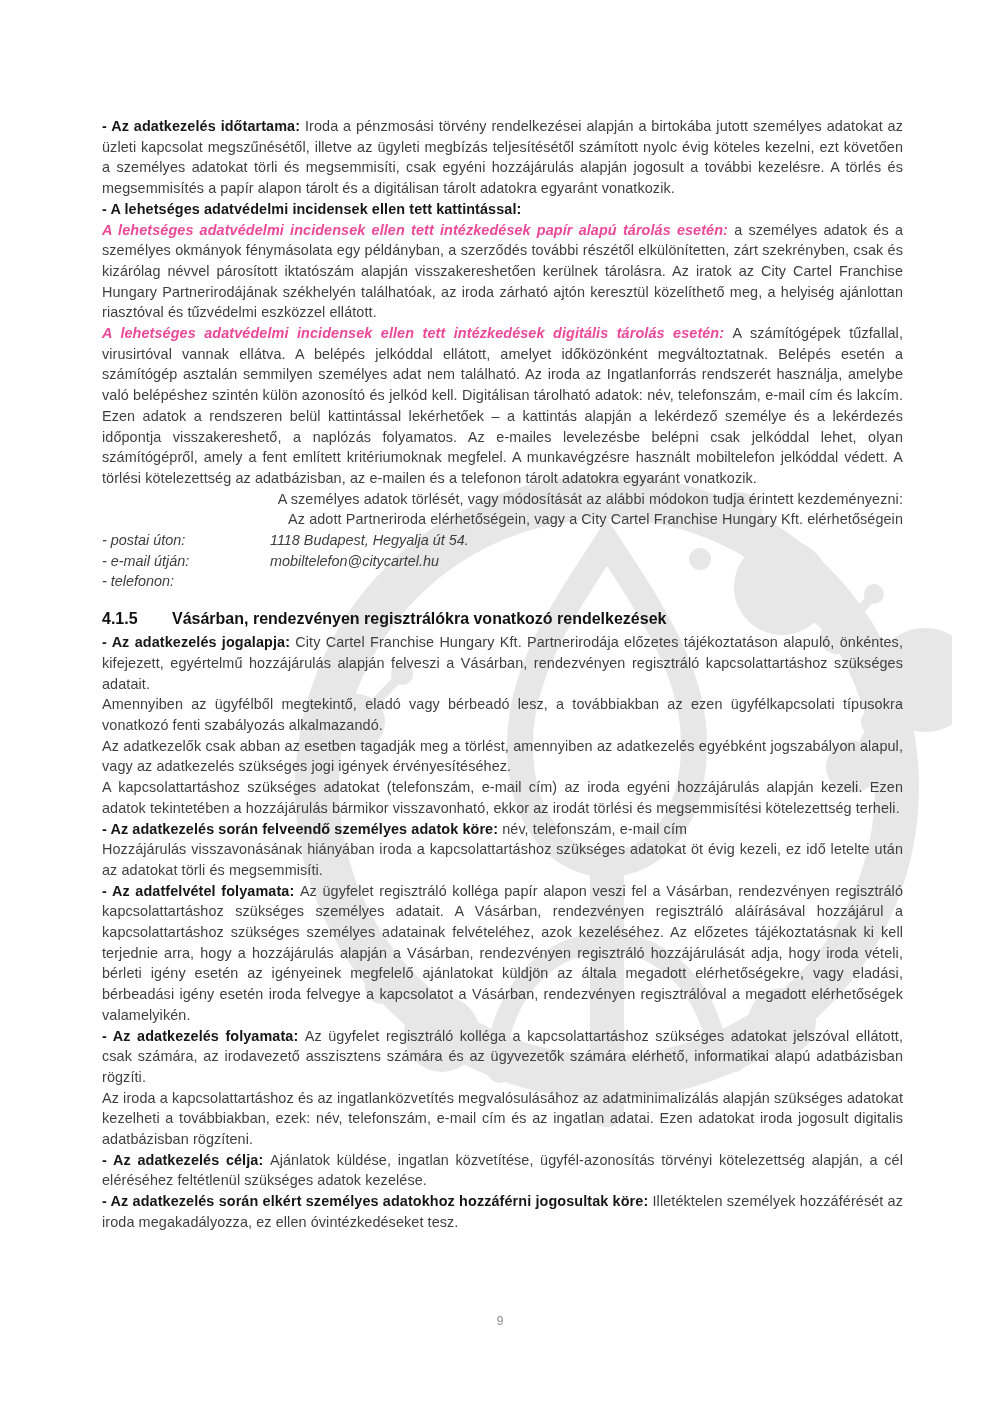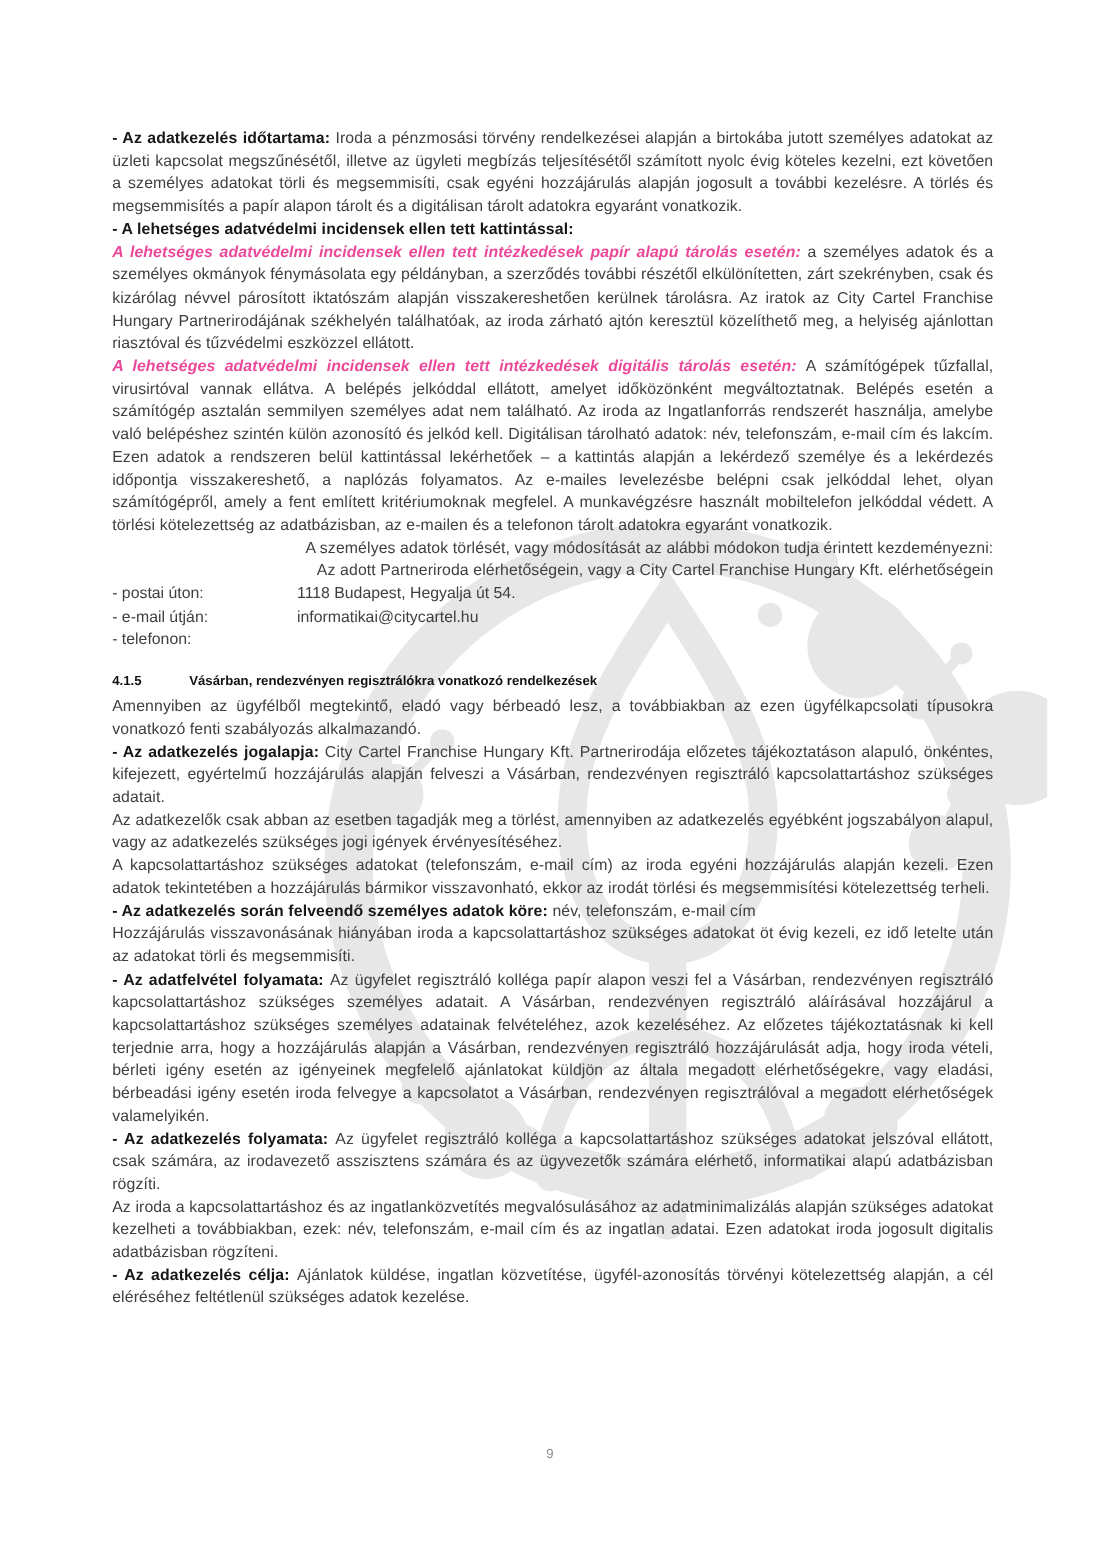--- a/index.html
+++ b/index.html
@@ -34,27 +34,28 @@
     letter-spacing: 0.1px;
   }
   .para.left { text-align: right; }
   .run-bold { font-weight: bold; color: #171717; }
   .run-bolditalic { font-weight: bold; font-style: italic; color: #ec4899; }
   .contact-row {
     display: flex;
     font-size: 14.4px;
     line-height: 20.7px;
     color: #3f3f3f;
+    font-style: italic;
   }
   .contact-label { flex: 0 0 168px; }
   .contact-value { flex: 1; }
   .sec-heading {
     display: flex;
     margin: 16px 0 2px 0;
-    font-size: 12px;
+    font-size: 16px;
     line-height: 22px;
     font-weight: bold;
     color: #121212;
   }
   .sec-num { flex: 0 0 70px; }
   .sec-title { flex: 1; }
   .page-num {
     position: absolute;
     top: 1314px;
     left: 0;
@@ -111,36 +112,37 @@
       <p class="para"><span class="run-bolditalic">A lehetséges adatvédelmi incidensek ellen tett intézkedések papír alapú tárolás esetén: </span><span>a személyes adatok és a személyes okmányok fénymásolata egy példányban, a szerződés további részétől elkülönítetten, zárt szekrényben, csak és kizárólag névvel párosított iktatószám alapján visszakereshetően kerülnek tárolásra. Az iratok az City Cartel Franchise Hungary Partnerirodájának székhelyén találhatóak, az iroda zárható ajtón keresztül közelíthető meg, a helyiség ajánlottan riasztóval és tűzvédelmi eszközzel ellátott.</span></p>
       <p class="para"><span class="run-bolditalic">A lehetséges adatvédelmi incidensek ellen tett intézkedések digitális tárolás esetén: </span><span>A számítógépek tűzfallal, virusirtóval vannak ellátva. A belépés jelkóddal ellátott, amelyet időközönként megváltoztatnak. Belépés esetén a számítógép asztalán semmilyen személyes adat nem található. Az iroda az Ingatlanforrás rendszerét használja, amelybe való belépéshez szintén külön azonosító és jelkód kell. Digitálisan tárolható adatok: név, telefonszám, e-mail cím és lakcím. Ezen adatok a rendszeren belül kattintással lekérhetőek – a kattintás alapján a lekérdező személye és a lekérdezés időpontja visszakereshető, a naplózás folyamatos. Az e-mailes levelezésbe belépni csak jelkóddal lehet, olyan számítógépről, amely a fent említett kritériumoknak megfelel. A munkavégzésre használt mobiltelefon jelkóddal védett. A törlési kötelezettség az adatbázisban, az e-mailen és a telefonon tárolt adatokra egyaránt vonatkozik.</span></p>
       <p class="para left"><span>A személyes adatok törlését, vagy módosítását az alábbi módokon tudja érintett kezdeményezni:</span></p>
       <p class="para left"><span>Az adott Partneriroda elérhetőségein, vagy a City Cartel Franchise Hungary Kft. elérhetőségein</span></p>
       <div class="contact-row">
         <span class="contact-label">- postai úton:</span>
         <span class="contact-value">1118 Budapest, Hegyalja út 54.</span>
       </div>
       <div class="contact-row">
         <span class="contact-label">- e-mail útján:</span>
-        <span class="contact-value">informatikai@citycartel.hu</span>
+        <span class="contact-value">mobiltelefon@citycartel.hu</span>
       </div>
       <div class="contact-row">
         <span class="contact-label">- telefonon:</span>
       </div>
       <h2 class="sec-heading">
         <span class="sec-num">4.1.5</span>
         <span class="sec-title">Vásárban, rendezvényen regisztrálókra vonatkozó rendelkezések</span>
       </h2>
+      <p class="para"><span class="run-bold">- Az adatkezelés jogalapja: </span><span>City Cartel Franchise Hungary Kft. Partnerirodája előzetes tájékoztatáson alapuló, önkéntes, kifejezett, egyértelmű hozzájárulás alapján felveszi a Vásárban, rendezvényen regisztráló kapcsolattartáshoz szükséges adatait.</span></p>
       <p class="para"><span>Amennyiben az ügyfélből megtekintő, eladó vagy bérbeadó lesz, a továbbiakban az ezen ügyfélkapcsolati típusokra vonatkozó fenti szabályozás alkalmazandó.</span></p>
-      <p class="para"><span class="run-bold">- Az adatkezelés jogalapja: </span><span>City Cartel Franchise Hungary Kft. Partnerirodája előzetes tájékoztatáson alapuló, önkéntes, kifejezett, egyértelmű hozzájárulás alapján felveszi a Vásárban, rendezvényen regisztráló kapcsolattartáshoz szükséges adatait.</span></p>
       <p class="para"><span>Az adatkezelők csak abban az esetben tagadják meg a törlést, amennyiben az adatkezelés egyébként jogszabályon alapul, vagy az adatkezelés szükséges jogi igények érvényesítéséhez.</span></p>
       <p class="para"><span>A kapcsolattartáshoz szükséges adatokat (telefonszám, e-mail cím) az iroda egyéni hozzájárulás alapján kezeli. Ezen adatok tekintetében a hozzájárulás bármikor visszavonható, ekkor az irodát törlési és megsemmisítési kötelezettség terheli.</span></p>
       <p class="para"><span class="run-bold">- Az adatkezelés során felveendő személyes adatok köre: </span><span>név, telefonszám, e-mail cím</span></p>
       <p class="para"><span>Hozzájárulás visszavonásának hiányában iroda a kapcsolattartáshoz szükséges adatokat öt évig kezeli, ez idő letelte után az adatokat törli és megsemmisíti.</span></p>
       <p class="para"><span class="run-bold">- Az adatfelvétel folyamata: </span><span>Az ügyfelet regisztráló kolléga papír alapon veszi fel a Vásárban, rendezvényen regisztráló kapcsolattartáshoz szükséges személyes adatait. A Vásárban, rendezvényen regisztráló aláírásával hozzájárul a kapcsolattartáshoz szükséges személyes adatainak felvételéhez, azok kezeléséhez. Az előzetes tájékoztatásnak ki kell terjednie arra, hogy a hozzájárulás alapján a Vásárban, rendezvényen regisztráló hozzájárulását adja, hogy iroda vételi, bérleti igény esetén az igényeinek megfelelő ajánlatokat küldjön az általa megadott elérhetőségekre, vagy eladási, bérbeadási igény esetén iroda felvegye a kapcsolatot a Vásárban, rendezvényen regisztrálóval a megadott elérhetőségek valamelyikén.</span></p>
       <p class="para"><span class="run-bold">- Az adatkezelés folyamata: </span><span>Az ügyfelet regisztráló kolléga a kapcsolattartáshoz szükséges adatokat jelszóval ellátott, csak számára, az irodavezető asszisztens számára és az ügyvezetők számára elérhető, informatikai alapú adatbázisban rögzíti.</span></p>
       <p class="para"><span>Az iroda a kapcsolattartáshoz és az ingatlanközvetítés megvalósulásához az adatminimalizálás alapján szükséges adatokat kezelheti a továbbiakban, ezek: név, telefonszám, e-mail cím és az ingatlan adatai. Ezen adatokat iroda jogosult digitalis adatbázisban rögzíteni.</span></p>
       <p class="para"><span class="run-bold">- Az adatkezelés célja: </span><span>Ajánlatok küldése, ingatlan közvetítése, ügyfél-azonosítás törvényi kötelezettség alapján, a cél eléréséhez feltétlenül szükséges adatok kezelése.</span></p>
+      <p class="para"><span class="run-bold">- Az adatkezelés során elkért személyes adatokhoz hozzáférni jogosultak köre: </span><span>Illetéktelen személyek hozzáférését az iroda megakadályozza, ez ellen óvintézkedéseket tesz.</span></p>
     </main>
 
   <div class="page-num">9</div>
 
 </div>
 
 </body></html>

